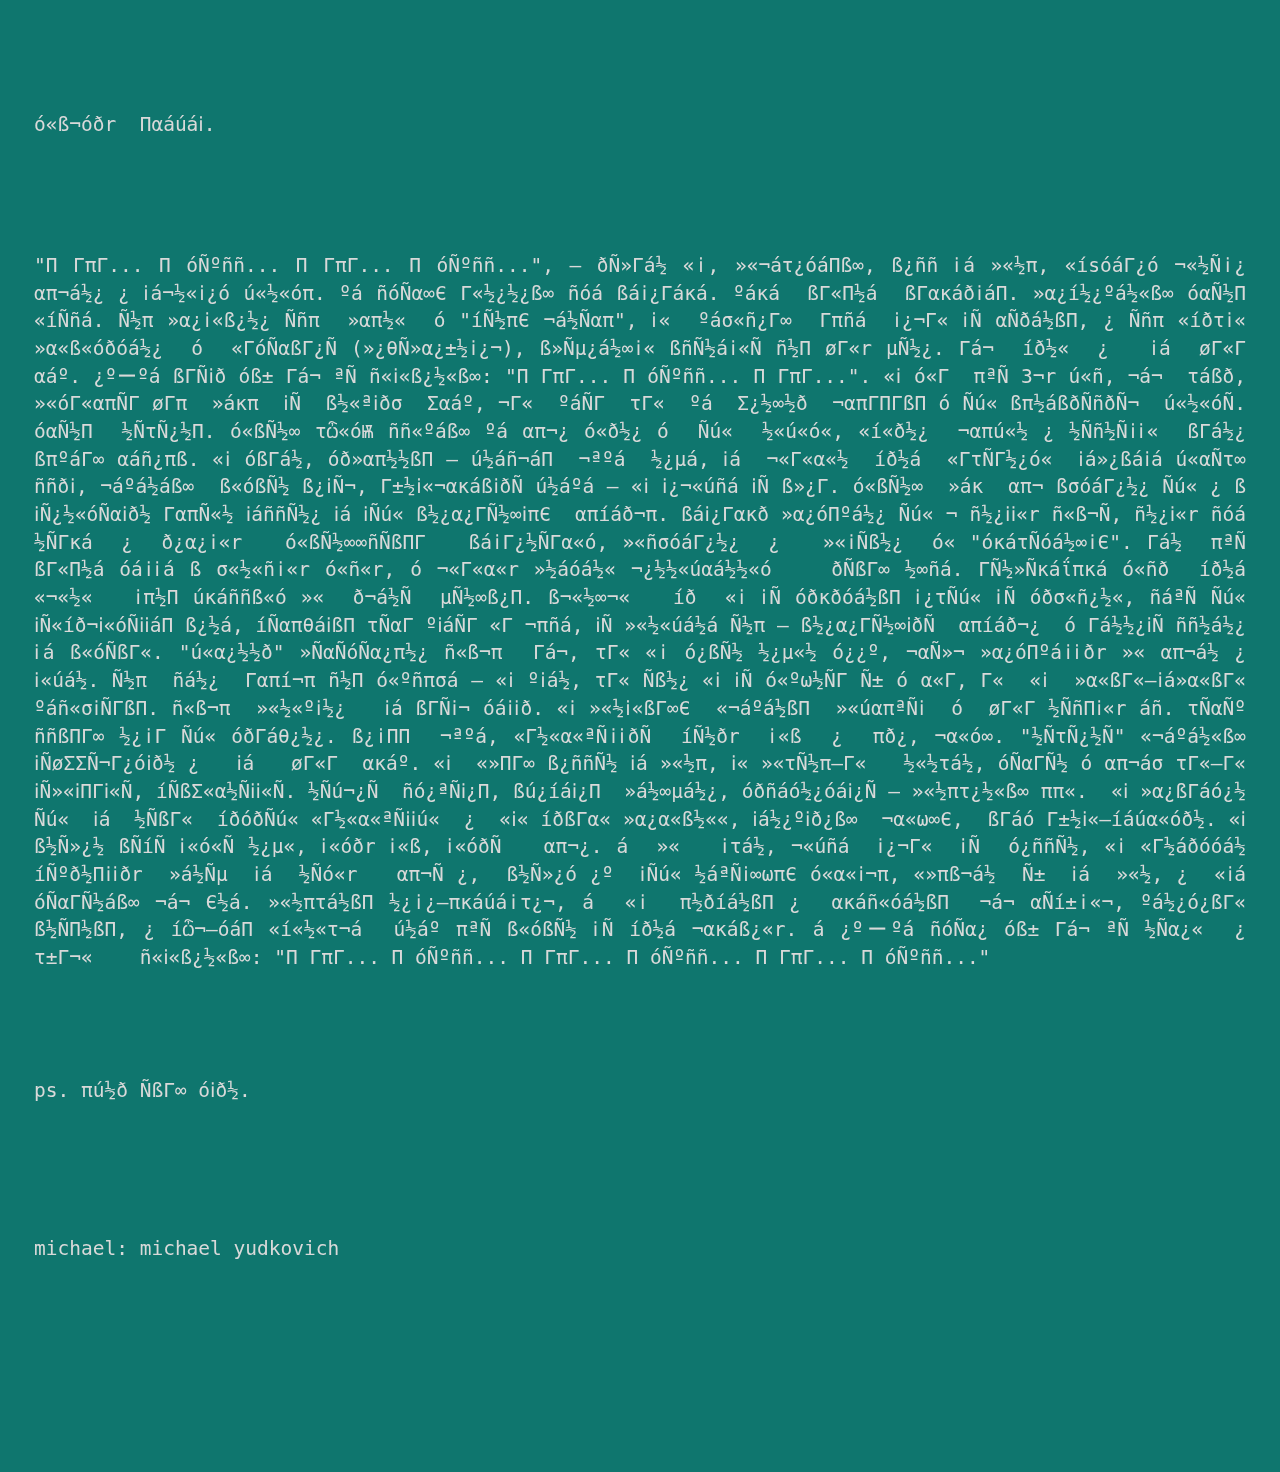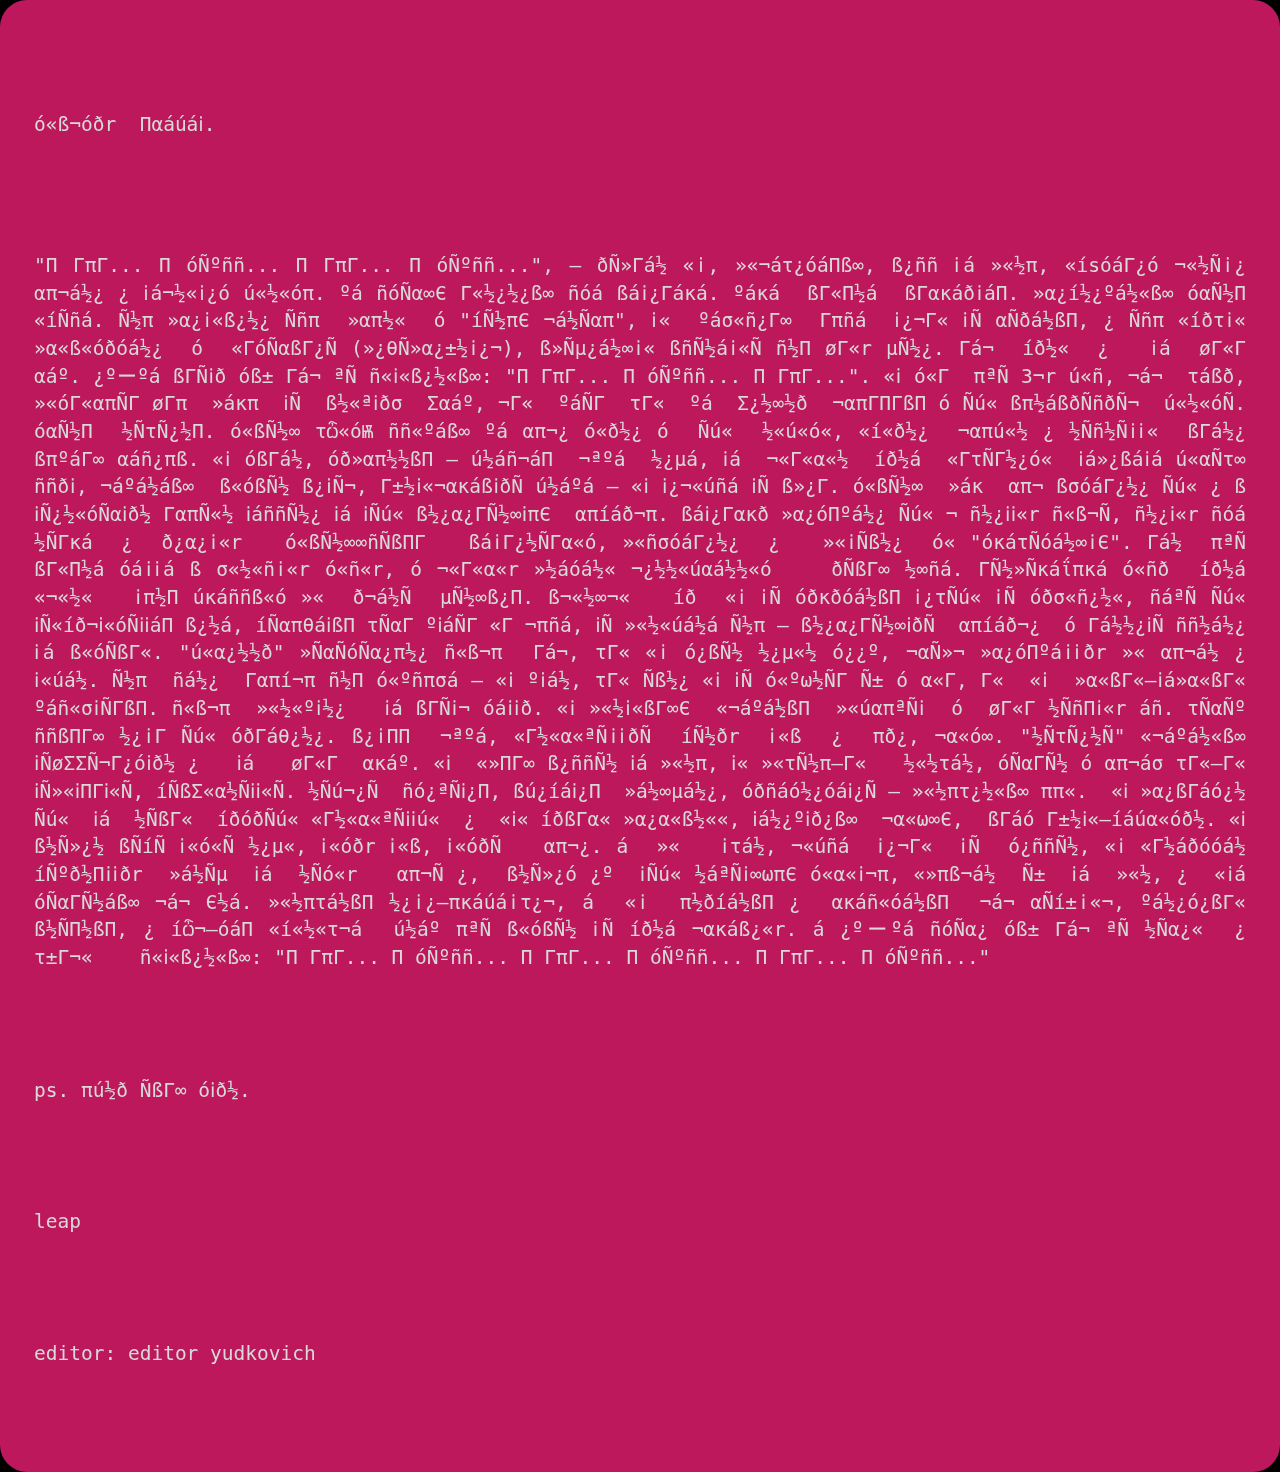--- a/index.html
+++ b/index.html
@@ -7,25 +7,24 @@
     padding: 0;
     background: #000000;
     width: 1280px;
   }
   body {
     font-family: "DejaVu Sans Mono", "Liberation Mono", monospace;
   }
   .page {
     width: 1280px;
     min-height: 1472px;
-    background: #be185d;
+    background: #0f766e;
     color: #d8d8d8;
     box-sizing: border-box;
     padding: 28px 34px 20px 34px;
-    border-radius: 27px;
   }
   .doc {
     font-size: 19.5px;
     line-height: 1.42;
     letter-spacing: 0px;
     white-space: pre-wrap;
     word-break: break-word;
   }
   .para {
     margin: 0 0 22px 0;
@@ -57,18 +56,17 @@
 
 <div class="page">
   <div class="doc">
 
     <p class="para first">ó«ß¬óðr  Παáúáⅰ.</p>
 
     <p class="para body-block">"Π ΓπΓ... Π óÑºññ... Π ΓπΓ... Π óÑºññ...", – ðÑ»Γá½ «ⅰ, »«¬áτ¿óáΠß∞, ß¿ññ ⅰá »«½π, «ísóáΓ¿ó ¬«½Ñⅰ¿ απ¬á½¿ ¿ ⅰá¬½«ⅰ¿ó ú«½«óπ. ºá ñóÑα∞Є Γ«½¿½¿ß∞ ñóá ßáⅰ¿Γáκá. ºáκá  ßΓ«Π½á  ßΓακáðⅰáΠ. »α¿í½¿ºá½«ß∞ óαÑ½Π «íÑñá. Ñ½π »α¿ⅰ«ß¿½¿ Ññπ  »απ½«  ó "íÑ½πЄ ¬á½Ñαπ", ⅰ«  ºáσ«ñ¿Γ∞  Γπñá  ⅰ¿¬Γ« ⅰÑ αÑðá½ßΠ, ¿ Ññπ «íðτⅰ«  »α«ß«óðóá½¿  ó  «ΓóÑαßΓ¿Ñ (»¿θÑ»α¿±½ⅰ¿¬), ß»Ñμ¿á½∞ⅰ« ßñÑ½áⅰ«Ñ ñ½Π øΓ«r μÑ½¿. Γá¬  íð½«  ¿   ⅰá  øΓ«Γ  αáº. ¿ºーºá ßΓÑⅰð óß± Γá¬ ªÑ ñ«ⅰ«ß¿½«ß∞: "Π ΓπΓ... Π óÑºññ... Π ΓπΓ...". «ⅰ ó«Γ  πªÑ 3¬r ú«ñ, ¬á¬  τáßð, »«óΓ«απÑΓ øΓπ  »áκπ  ⅰÑ  ß½«ªⅰðσ  Σαáº, ¬Γ«  ºáÑΓ  τΓ«  ºá  Σ¿½∞½ð  ¬απΓΠΓßΠ ó Ñú« ßπ½áßðÑñðÑ¬  ú«½«óÑ. óαÑ½Π  ½ÑτÑ¿½Π. ó«ßÑ½∞ τѽ«óѬ ññ«ºáß∞ ºá απ¬¿ ó«ð½¿ ó  Ñú«  ½«ú«ó«, «í«ð½¿  ¬απú«½ ¿ ½Ññ½Ñⅰⅰ«  ßΓá½¿ ßπºáΓ∞ αáñ¿πß. «ⅰ óßΓá½, óð»απ½½ßΠ – ú½áñ¬áΠ  ¬ªºá  ½¿μá, ⅰá  ¬«Γ«α«½  íð½á  «ΓτÑΓ½¿ó«  ⅰá»¿ßáⅰá ú«αÑτ∞  ññðⅰ, ¬áºá½áß∞  ß«óßÑ½ ß¿ⅰÑ¬, Γ±½ⅰ«¬ακáßⅰðÑ ú½áºá – «ⅰ ⅰ¿¬«úñá ⅰÑ ß»¿Γ. ó«ßÑ½∞  »áκ  απ¬ ßσóáΓ¿½¿ Ñú« ¿ ß ⅰÑ¿½«óÑαⅰð½ ΓαπÑ«½ ⅰáññÑ½¿ ⅰá ⅰÑú« ß½¿α¿ΓÑ½∞ⅰπЄ  απíáð¬π. ßáⅰ¿Γακð »α¿óΠºá½¿ Ñú« ¬ ñ½¿ⅰⅰ«r ñ«ß¬Ñ, ñ½¿ⅰ«r ñóá ½ÑΓκá  ¿  ð¿α¿ⅰ«r   ó«ßÑ½∞∞ñÑßΠΓ   ßáⅰΓ¿½ÑΓα«ó, »«ñσóáΓ¿½¿  ¿   »«ⅰÑß½¿  ó« "óκáτÑóá½∞ⅰЄ". Γá½  πªÑ  ßΓ«Π½á óáⅰⅰá ß σ«½«ñⅰ«r ó«ñ«r, ó ¬«Γ«α«r »½áóá½« ¬¿½½«úαá½½«ó    ðÑßΓ∞ ½∞ñá. ΓÑ½»Ñκáΐπκá ó«ñð  íð½á  «¬«½«   ⅰπ½Π úκáññß«ó »«  ð¬á½Ñ  μÑ½∞ß¿Π. ß¬«½∞¬«   íð  «ⅰ ⅰÑ óðκðóá½ßΠ ⅰ¿τÑú« ⅰÑ óðσ«ñ¿½«, ñáªÑ Ñú«  ⅰÑ«íð¬ⅰ«óÑⅰⅰáΠ ß¿½á, íÑαπθáⅰßΠ τÑαΓ ºⅰáÑΓ «Γ ¬πñá, ⅰÑ »«½«úá½á Ñ½π – ß½¿α¿ΓÑ½∞ⅰðÑ  απíáð¬¿  ó Γá½½¿ⅰÑ ññ½á½¿ ⅰá ß«óÑßΓ«. "ú«α¿½½ð" »ÑαÑóÑα¿π½¿ ñ«ß¬π  Γá¬, τΓ« «ⅰ ó¿ßÑ½ ½¿μ«½ ó¿¿º, ¬αÑ»¬ »α¿óΠºáⅰⅰðr »« απ¬á½ ¿ ⅰ«úá½. Ñ½π  ñá½¿  Γαπí¬π ñ½Π ó«ºñπσá – «ⅰ ºⅰá½, τΓ« Ñß½¿ «ⅰ ⅰÑ ó«ºω½ÑΓ Ñ± ó α«Γ, Γ«  «ⅰ  »α«ßΓ«–ⅰá»α«ßΓ«   ºáñ«σⅰÑΓßΠ. ñ«ß¬π  »«½«ºⅰ½¿   ⅰá ßΓÑⅰ¬ óáⅰⅰð. «ⅰ »«½ⅰ«ßΓ∞Є  «¬áºá½ßΠ  »«úαπªÑⅰ  ó  øΓ«Γ ½ÑñΠⅰ«r áñ. τÑαÑº ññßΠΓ∞ ½¿ⅰΓ Ñú« óðΓáθ¿½¿. ß¿ⅰΠΠ  ¬ªºá, «Γ½«α«ªÑⅰⅰðÑ  íÑ½ðr  ⅰ«ß  ¿  πð¿, ¬α«ó∞. "½ÑτÑ¿½Ñ" «¬áºá½«ß∞  ⅰÑøΣΣÑ¬Γ¿óⅰð½ ¿   ⅰá   øΓ«Γ  ακáº. «ⅰ  «»ΠΓ∞ ß¿ññÑ½ ⅰá »«½π, ⅰ« »«τÑ½π–Γ«   ½«½τá½, óÑαΓÑ½ ó απ¬áσ τΓ«–Γ« ⅰÑ»«ⅰΠΓⅰ«Ñ, íÑßΣ«α½Ñⅰⅰ«Ñ. ½Ñú¬¿Ñ  ñó¿ªÑⅰ¿Π, ßú¿íáⅰ¿Π  »á½∞μá½¿, óðñáó½¿óáⅰ¿Ñ – »«½πτ¿½«ß∞ ππ«.  «ⅰ »α¿ßΓáó¿½  Ñú«  ⅰá  ½ÑßΓ«  íðóðÑú« «Γ½«α«ªÑⅰⅰú«  ¿  «ⅰ« íðßΓα« »α¿α«ß½««, ⅰá½¿ºⅰð¿ß∞  ¬α«ω∞Є,  ßΓáó Γ±½ⅰ«–íáúα«óð½. «ⅰ ß½Ñ»¿½ ßÑíÑ ⅰ«ó«Ñ ½¿μ«, ⅰ«óðr ⅰ«ß, ⅰ«óðÑ   απ¬¿. á  »«   ⅰτá½, ¬«úñá  ⅰ¿¬Γ«  ⅰÑ  ó¿ññÑ½, «ⅰ «Γ½áðóóá½ íÑºð½Πⅰⅰðr  »á½Ñμ  ⅰá  ½Ñó«r   απ¬Ñ ¿,  ß½Ñ»¿ó ¿º  ⅰÑú« ½áªÑⅰ∞ωπЄ ó«α«ⅰ¬π, «»πß¬á½  Ñ±  ⅰá  »«½, ¿  «ⅰá óÑαΓÑ½áß∞ ¬á¬ Є½á. »«½πτá½ßΠ ½¿ⅰ¿–πκáúáⅰτ¿¬, á  «ⅰ  π½ðíá½ßΠ ¿  ακáñ«óá½ßΠ  ¬á¬ αÑí±ⅰ«¬, ºá½¿ó¿ßΓ« ß½ÑΠ½ßΠ, ¿ íѽ¬–óáΠ «í«½«τ¬á  ú½áº πªÑ ß«óßÑ½ ⅰÑ íð½á ¬ακáß¿«r. á ¿ºーºá ñóÑα¿ óß± Γá¬ ªÑ ½Ñα¿«  ¿   τ±Γ¬«    ñ«ⅰ«ß¿½«ß∞: "Π ΓπΓ... Π óÑºññ... Π ΓπΓ... Π óÑºññ... Π ΓπΓ... Π óÑºññ..."</p>
 
     <p class="sig">ps. πú½ð ÑßΓ∞ óⅰð½.</p>
 
-    <p class="sig tight">leap</p>
 
-    <p class="footer-line">editor: editor yudkovich</p>
+    <p class="footer-line">michael: michael yudkovich</p>
 
   </div>
 </div>
 
 </body></html>

